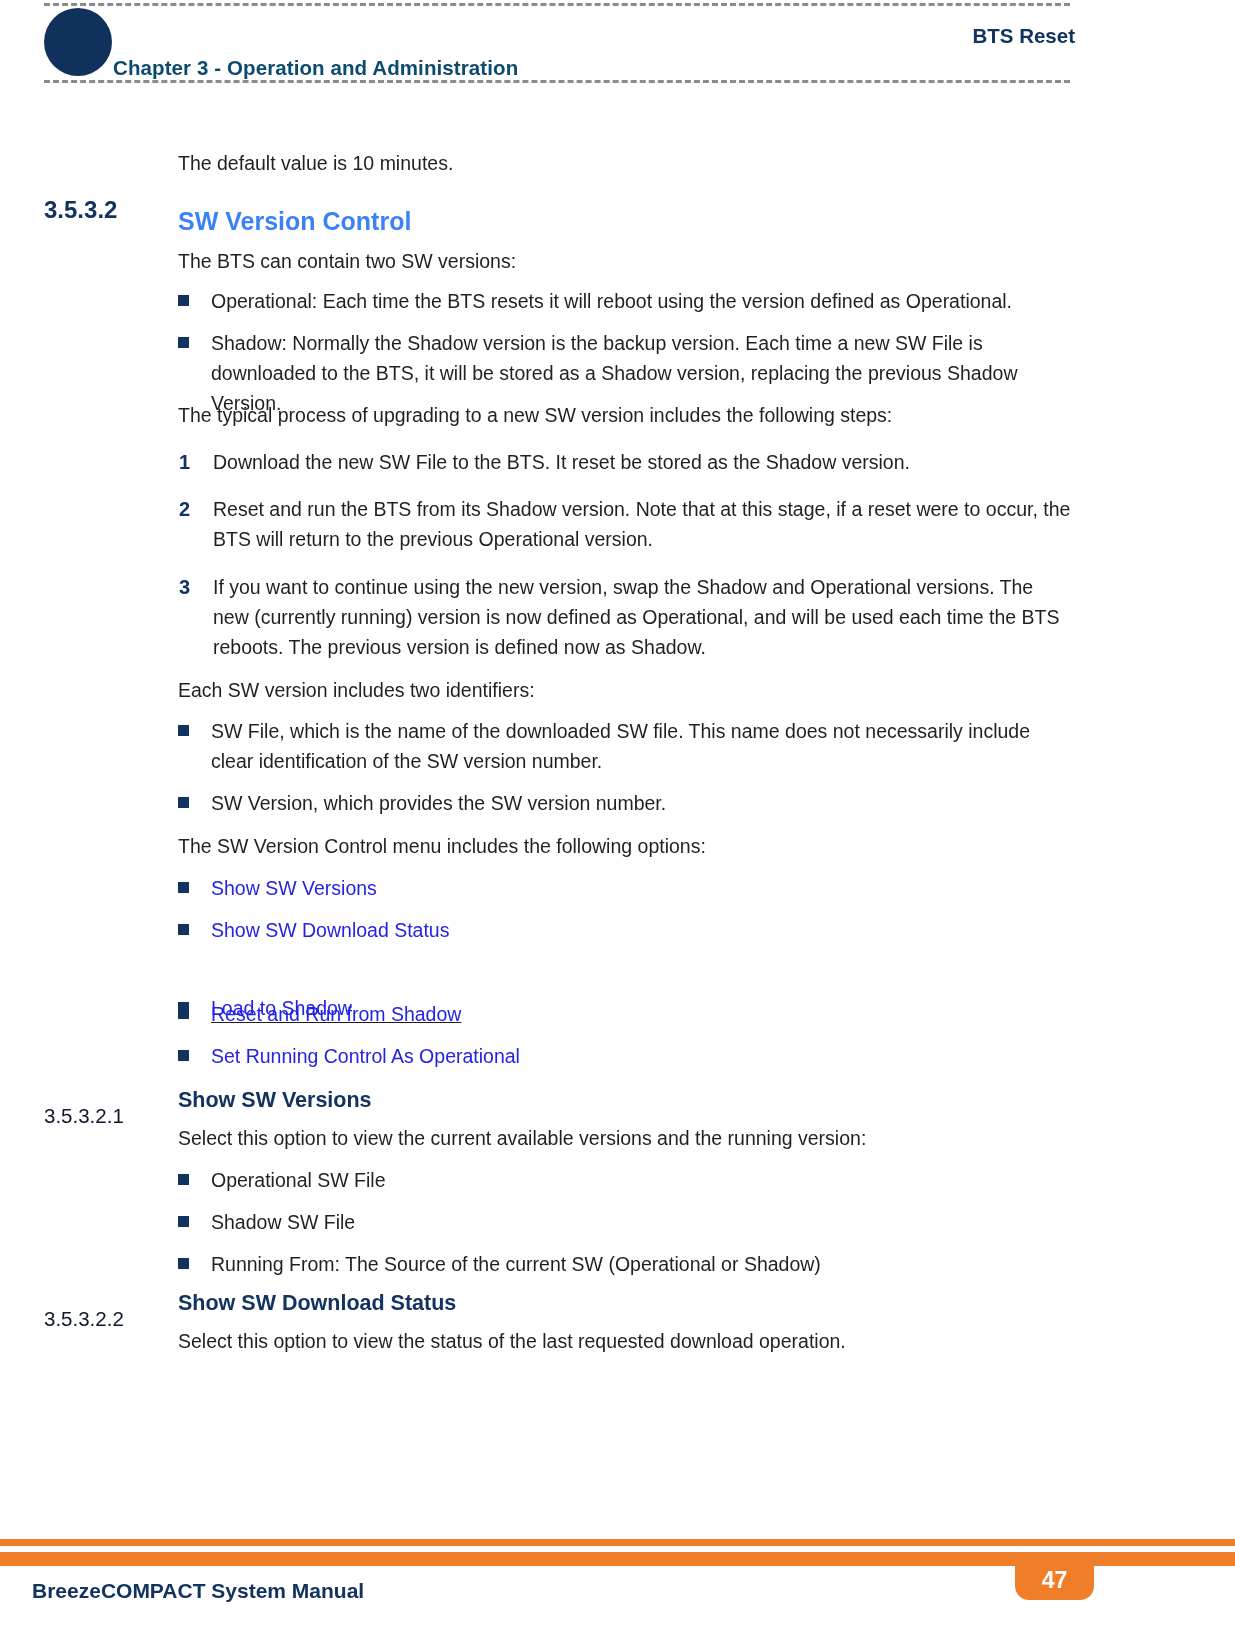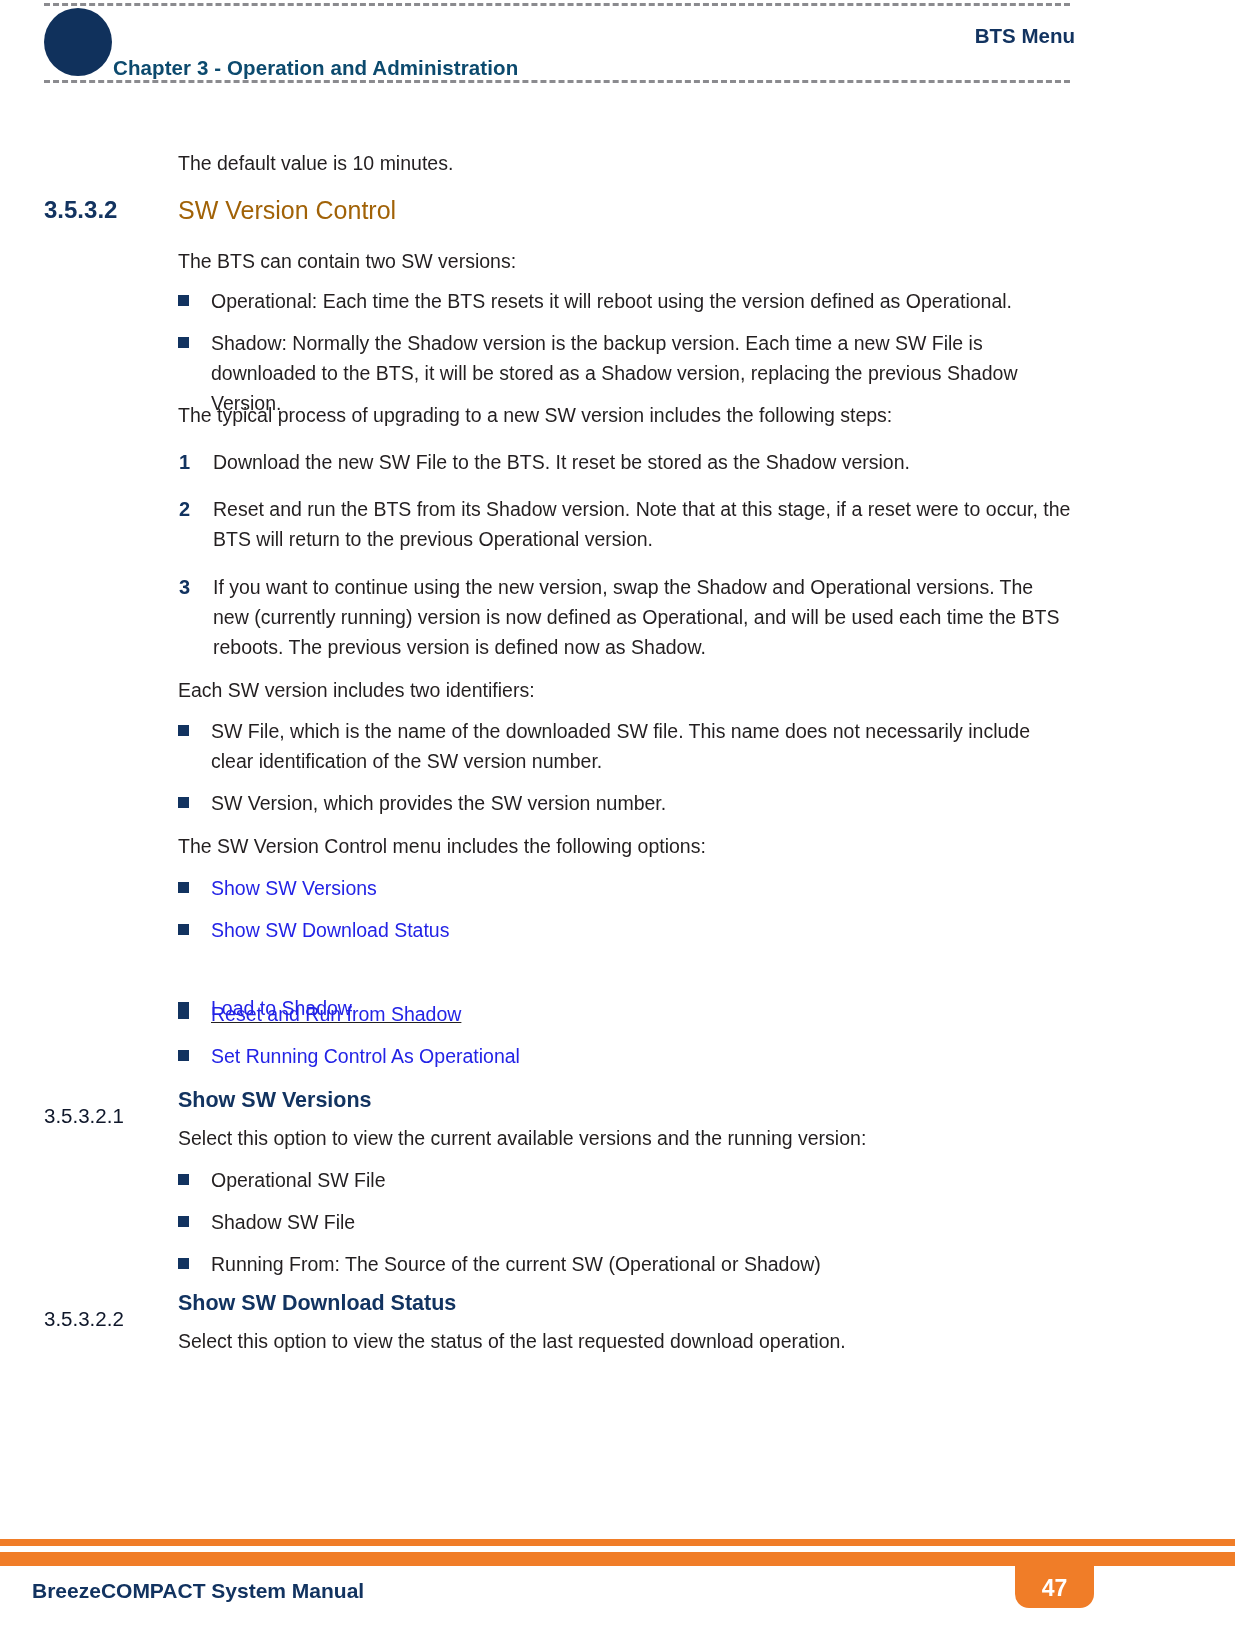--- a/index.html
+++ b/index.html
@@ -100,24 +100,24 @@
     left: 0;
     top: 0;
     font-size: 24px;
     font-weight: bold;
     color: #123360;
     white-space: nowrap;
   }
   .h2-title {
     position: absolute;
     left: 134px;
-    top: 0;
+    top: 11px;
     font-size: 25px;
-    font-weight: normal;
-    color: #a16207;
+    font-weight: bold;
+    color: #3b82f6;
     white-space: nowrap;
   }
 
   .h3-row {
     left: 44px;
     width: 1030px;
   }
   .h3-num {
     position: absolute;
     left: 0;
@@ -214,42 +214,42 @@
     font-size: 21px;
     font-weight: bold;
     color: #123360;
     white-space: nowrap;
   }
   .page-badge {
     position: absolute;
     left: 1015px;
     top: 33px;
     width: 79px;
-    height: 56px;
+    height: 48px;
     background: #f07d28;
     border-bottom-left-radius: 14px;
     border-bottom-right-radius: 14px;
     color: #ffffff;
     font-size: 23px;
     font-weight: bold;
     display: flex;
     align-items: flex-end;
     justify-content: center;
     padding-bottom: 6px;
     box-sizing: border-box;
   }
 </style>
 </head>
 <body>
 
 <div class="page-header">
   <div class="header-dash-top"></div>
   <div class="header-dot"></div>
   <div class="header-chapter">Chapter 3 - Operation and Administration</div>
-  <div class="header-section">BTS Menu</div>
+  <div class="header-section">BTS Reset</div>
   <div class="header-dash-bottom"></div>
 </div>
 
 <div class="content">
 
   <div class="blk para" style="top:56px;">The default value is 10 minutes.</div>
 
   <div class="blk h2-row" style="top:104px;">
     <span class="h2-num">3.5.3.2</span>
     <span class="h2-title">SW Version Control</span>

